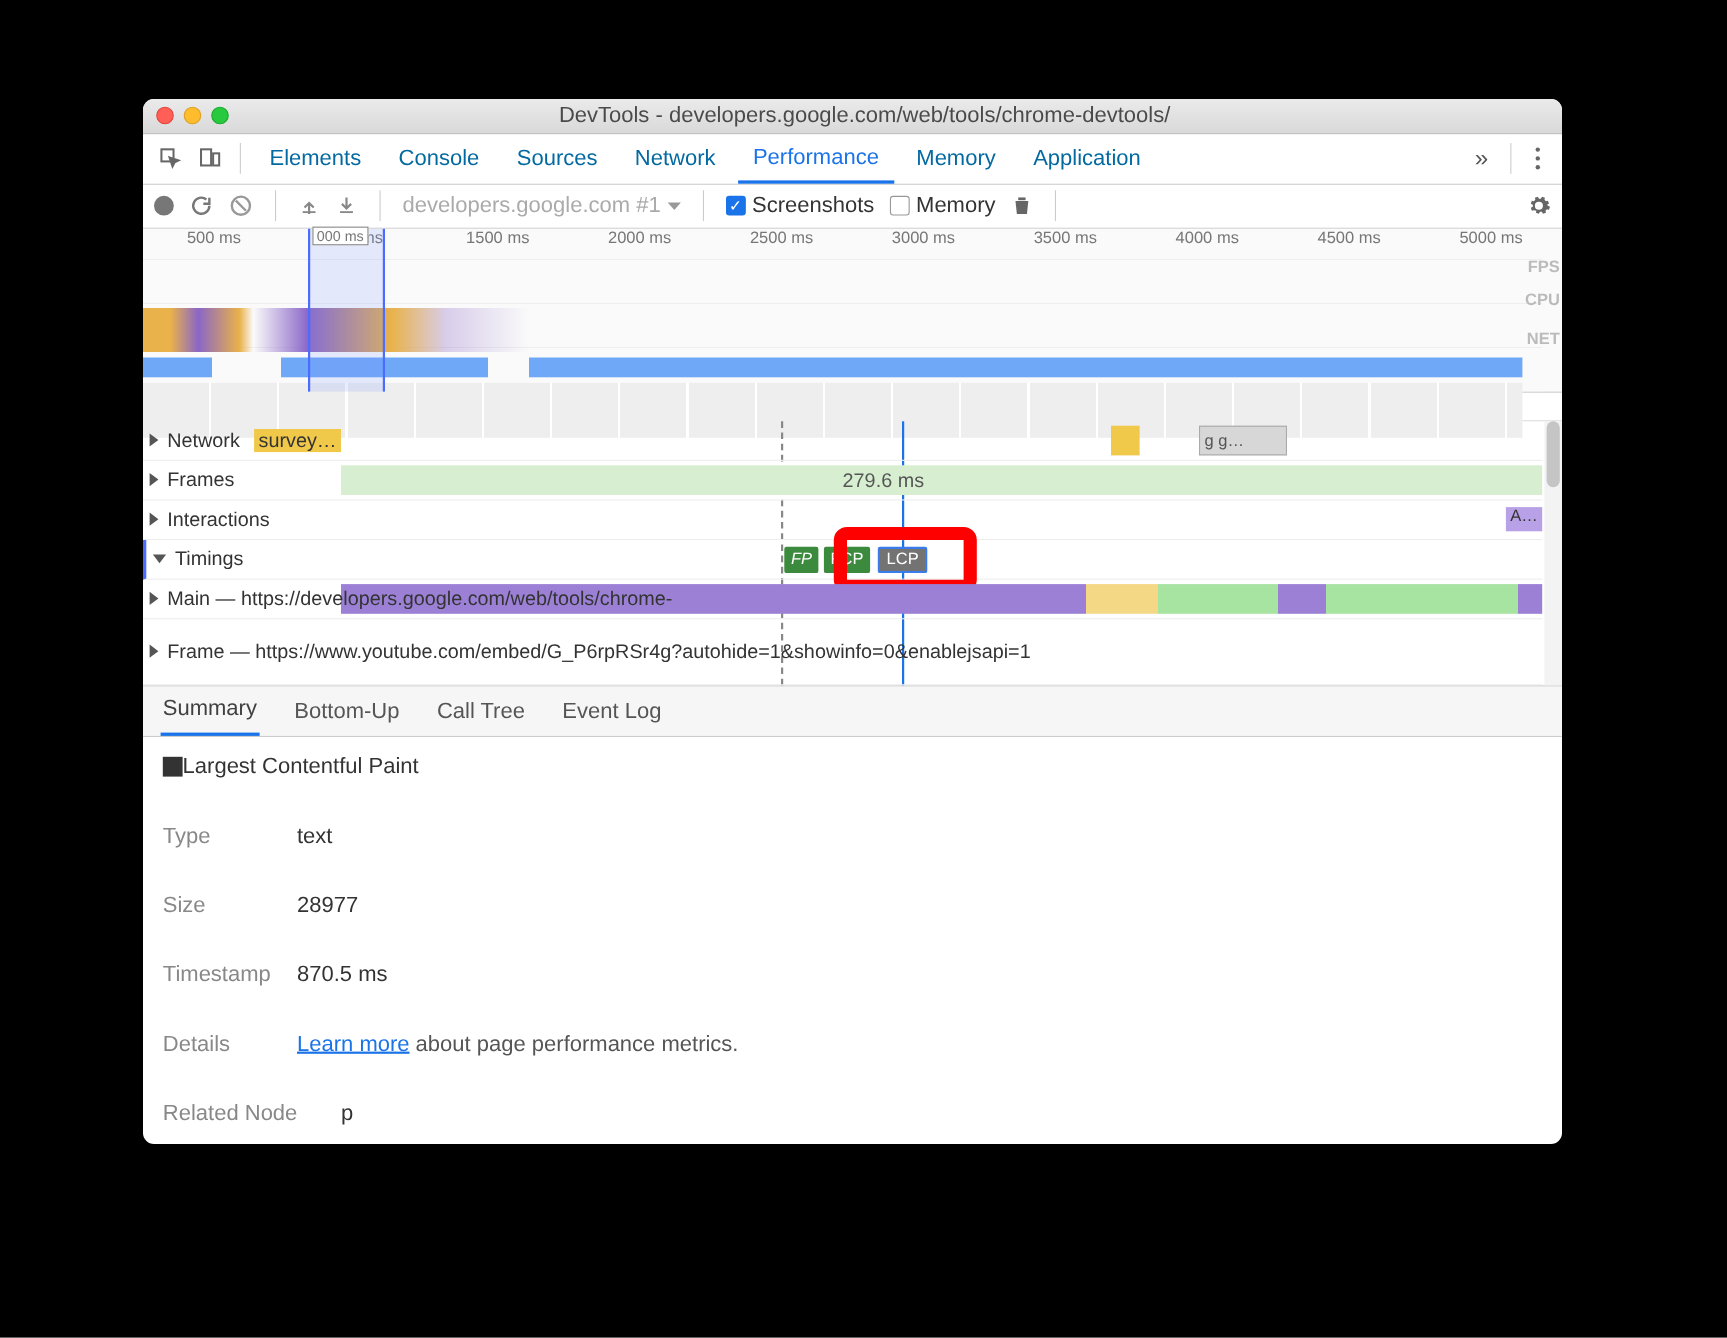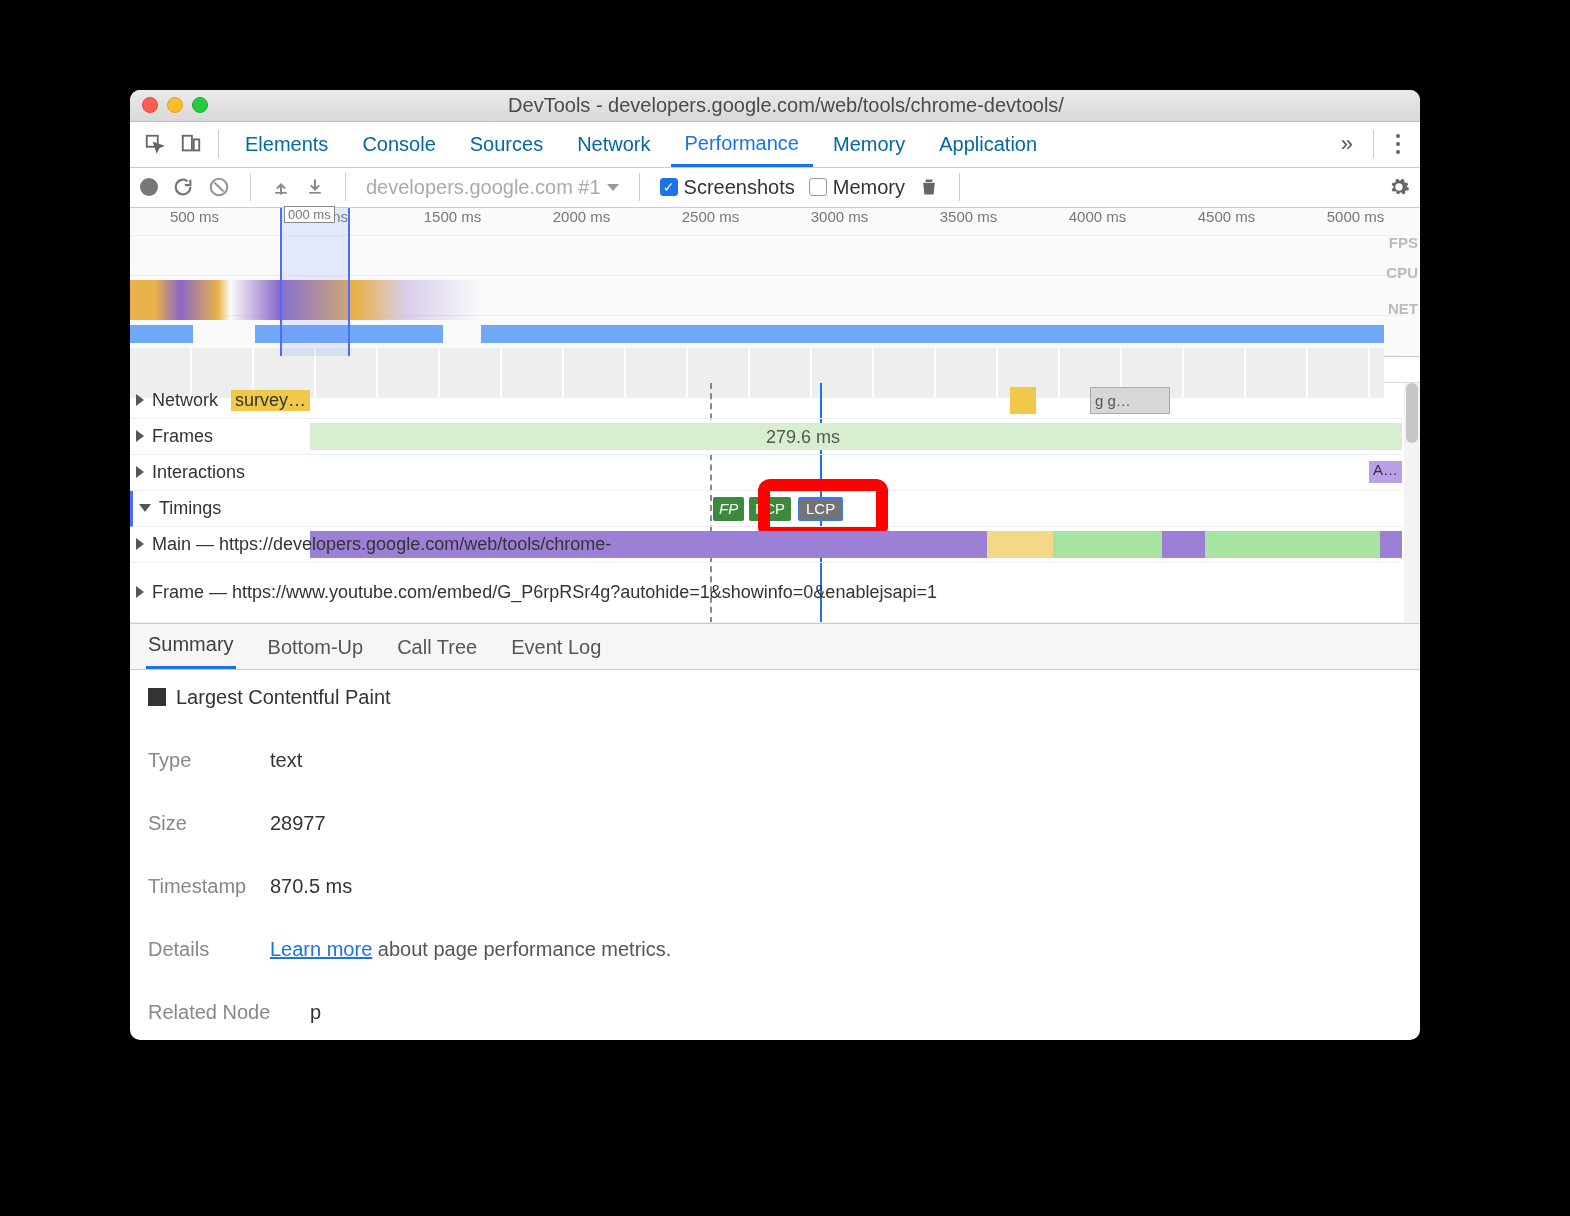--- a/index.html
+++ b/index.html
@@ -128,21 +128,21 @@
   .scrollbar-v{position:absolute;right:0;top:0;bottom:0;width:16px;background:#f3f3f3;}
   .sb-thumb{position:absolute;right:2px;width:12px;background:#c5c5c5;border-radius:6px;}
 
   
   .btabs{height:46px;border-bottom:1px solid #ccc;display:flex;align-items:flex-end;gap:30px;padding:0 16px;color:#555;font-size:20px;background:#f6f6f6;}
   .btab{padding:10px 2px;}
   .btab.active{color:#404040;border-bottom:3px solid #1a73e8;}
 
   
   .summary{flex:1;padding:16px 18px;color:#555;font-size:20px;display:flex;flex-direction:column;gap:12px;}
-  .sum-title{display:flex;align-items:center;gap:10px;color:#333;}
+  .sum-title{display:flex;align-items:center;color:#333;}
   .sq{width:18px;height:18px;background:#333;}
   .kv{display:flex;gap:12px;margin-top:28px;}
   .kv .k{color:#888;min-width:110px;}
   .kv .v{color:#333;}
   .link{color:#1a73e8;text-decoration:underline;}
 
   svg{display:block;}
 </style>
 </head>
 <body>

